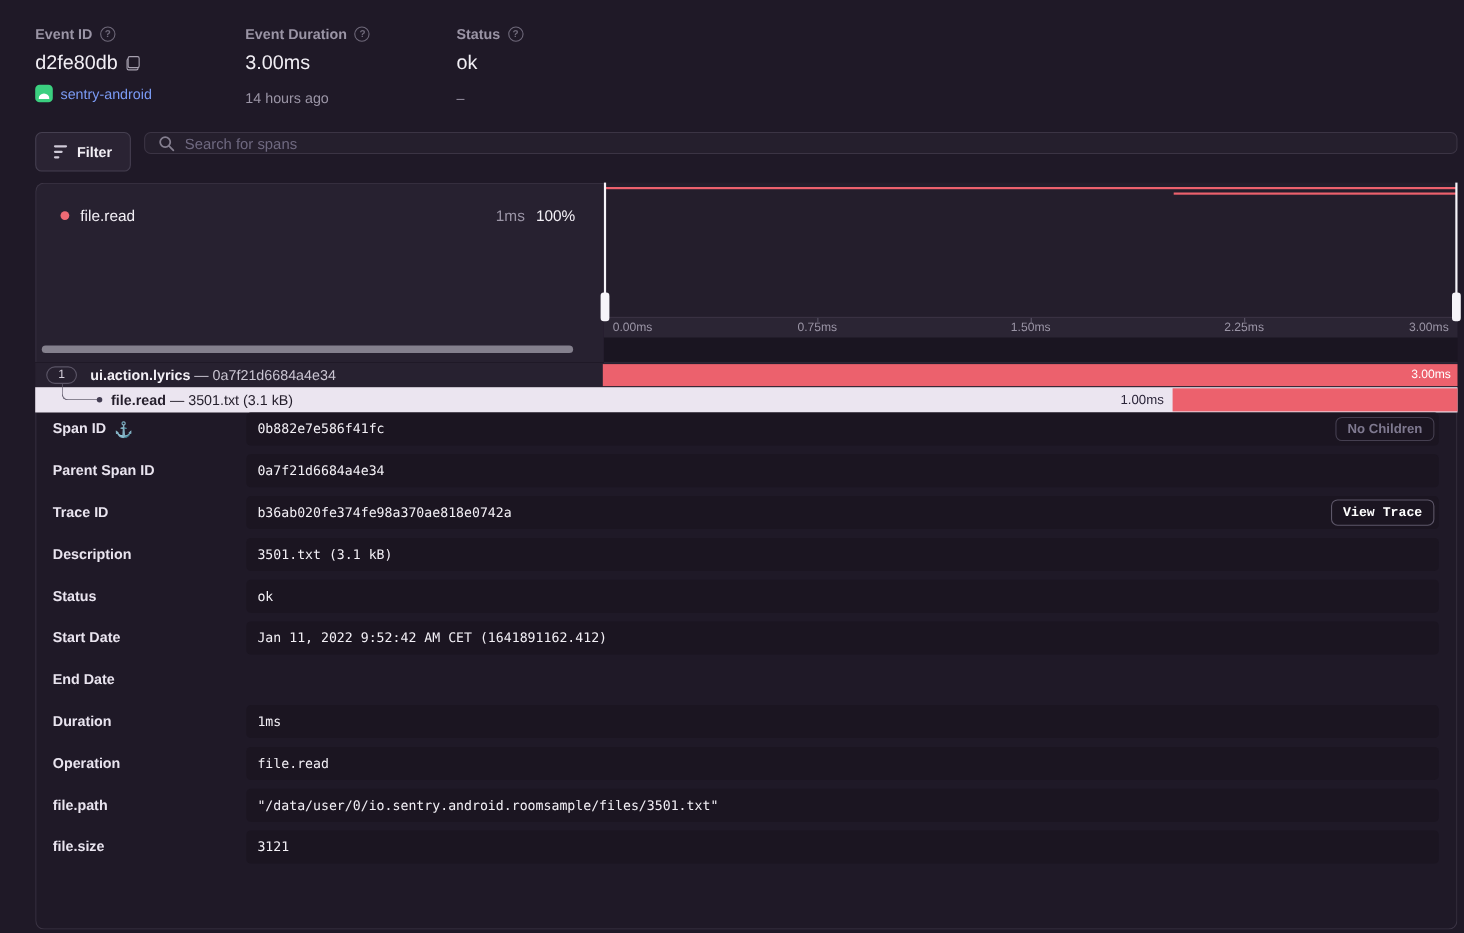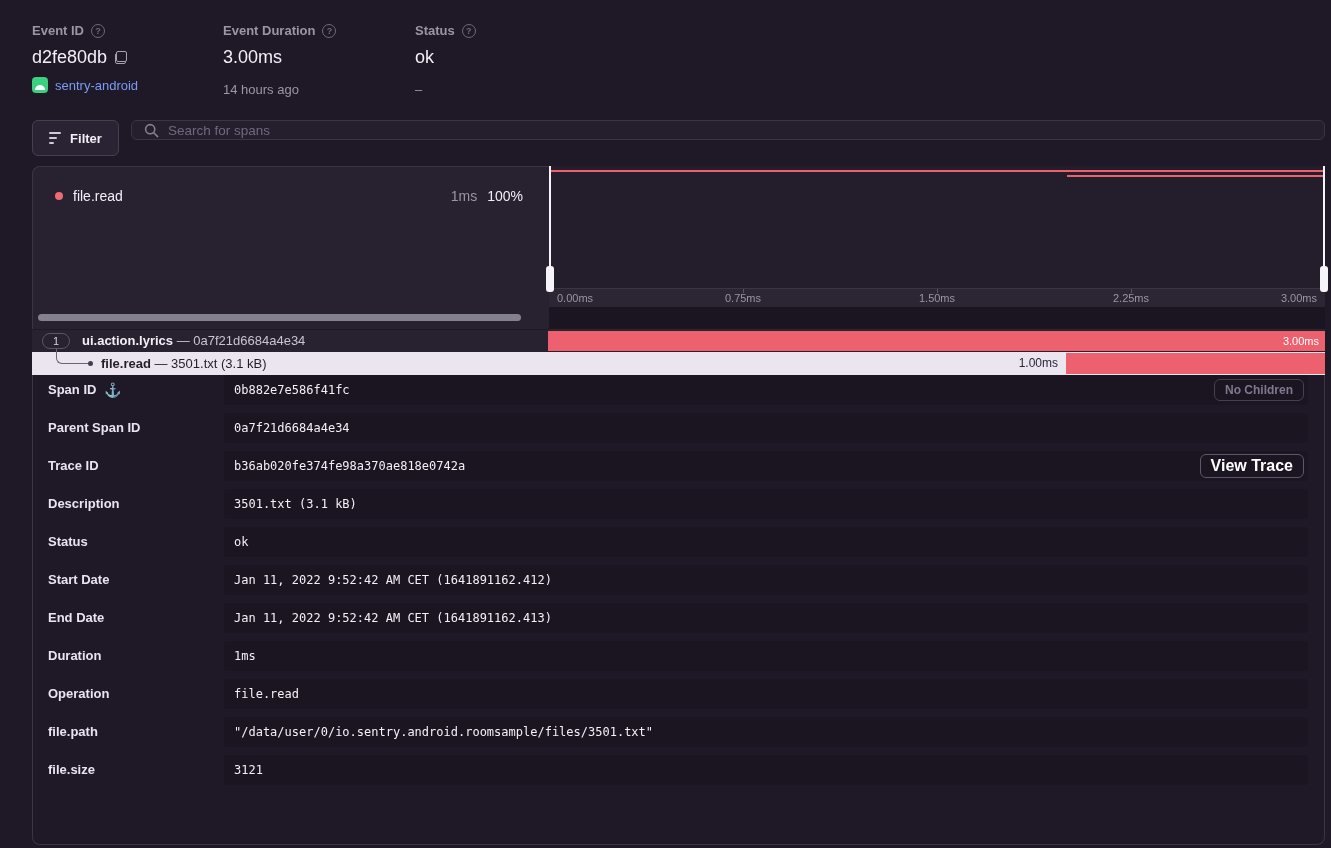--- a/index.html
+++ b/index.html
@@ -95,22 +95,22 @@
   .drow{position:relative;height:30px;margin:0 16px 8px 0}
   .dlabel{position:absolute;left:15px;top:0;line-height:30px;font-size:13px;font-weight:700;color:#e9e4ef;
       display:flex;align-items:center;gap:8px}
   .anchor{font-size:14px;color:#7c7689;font-weight:400;cursor:pointer}
   .dvalue{position:absolute;left:191px;right:0;top:0;height:30px;background:var(--cell);border-radius:4px;
       display:flex;align-items:center;padding:0 10px}
   .dvalue .mono{font-size:12px;color:#f3f0f6}
   .nochildren{position:absolute;right:4px;top:4px;height:22px;line-height:20px;padding:0 10px;border:1px solid var(--border2);
       border-radius:6px;font-size:12px;font-weight:700;color:var(--muted2)}
   .viewtrace{position:absolute;right:4px;top:3px;height:24px;line-height:22px;padding:0 10px;border:1px solid #5d5769;
-      border-radius:6px;font-size:16px;font-weight:700;color:#fff;background:transparent;cursor:pointer;
-      font-family:Liberation Sans, sans-serif}
+      border-radius:6px;font-size:12px;font-weight:700;color:#fff;background:transparent;cursor:pointer;
+      font-family:Liberation Mono, monospace}
 </style>
 </head>
 <body>
 
 <div class="page">
 
   <div class="hcol c1">
     <div class="hlabel">
       <span>Event ID</span>
       <span class="help">?</span>
@@ -263,23 +263,20 @@
 
     <div class="drow">
       <div class="dlabel">Start Date</div>
       <div class="dvalue">
           <span class="mono">Jan 11, 2022 9:52:42 AM CET (1641891162.412)</span>
         </div>
     </div>
 
     <div class="drow">
       <div class="dlabel">End Date</div>
-      <div class="dvalue">
-          <span class="mono">Jan 11, 2022 9:52:42 AM CET (1641891162.413)</span>
-        </div>
     </div>
 
     <div class="drow">
       <div class="dlabel">Duration</div>
       <div class="dvalue">
           <span class="mono">1ms</span>
         </div>
     </div>
 
     <div class="drow">

